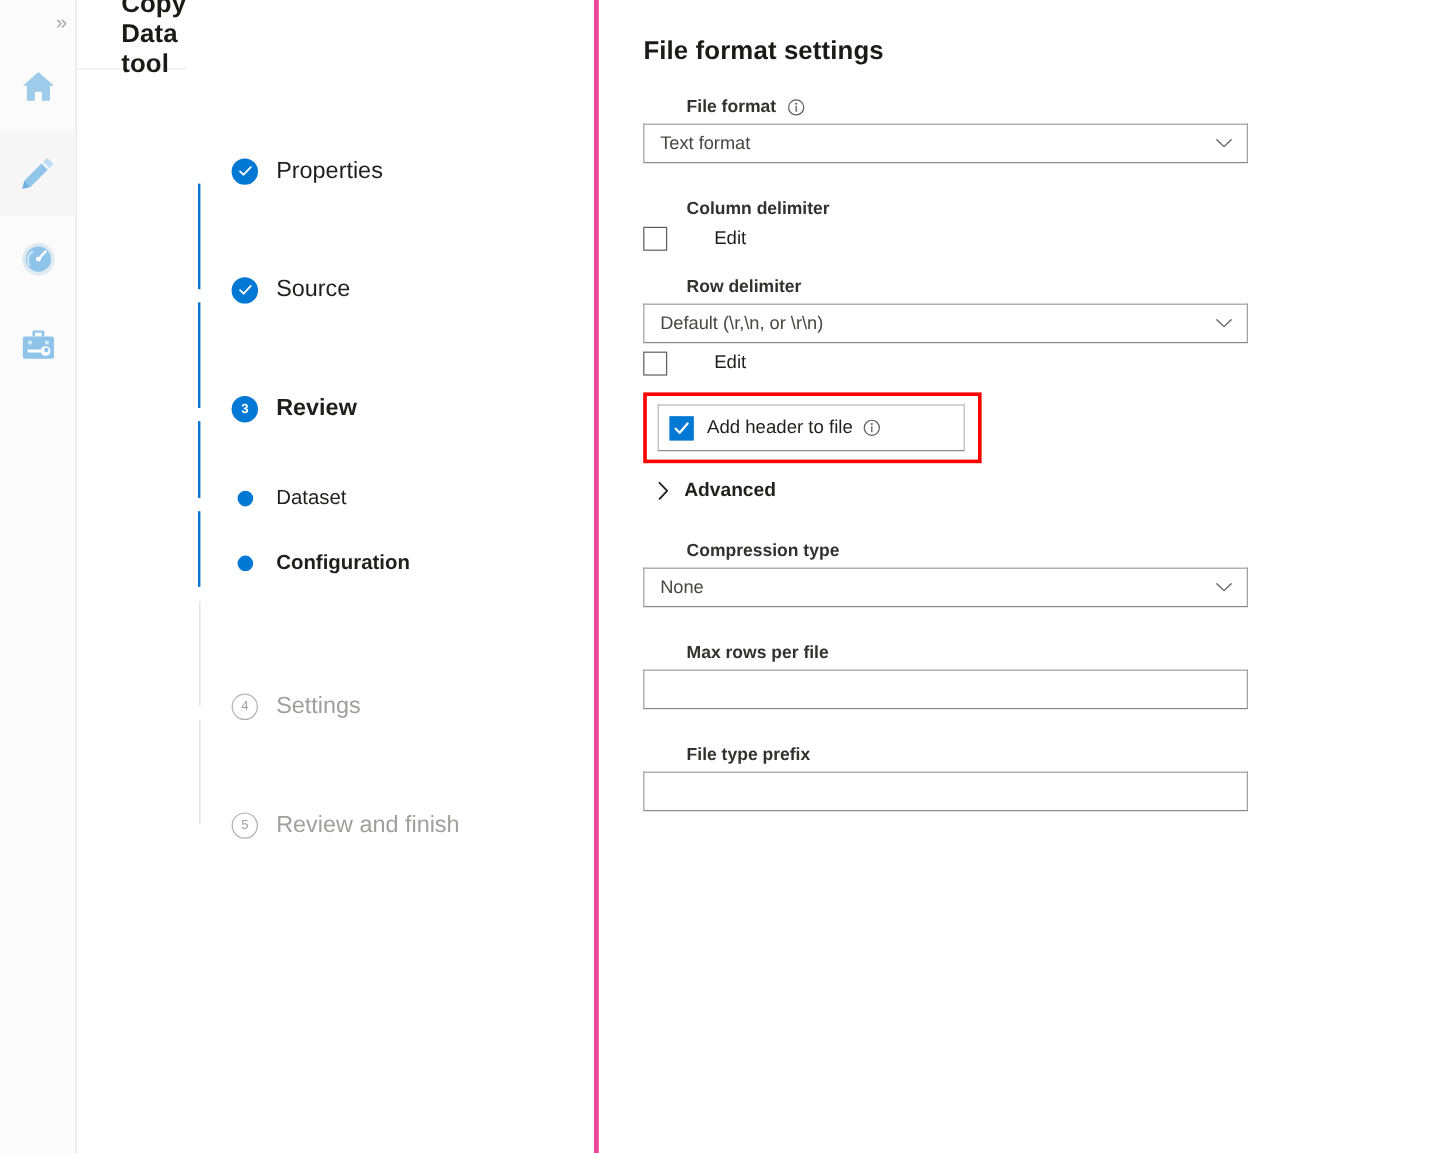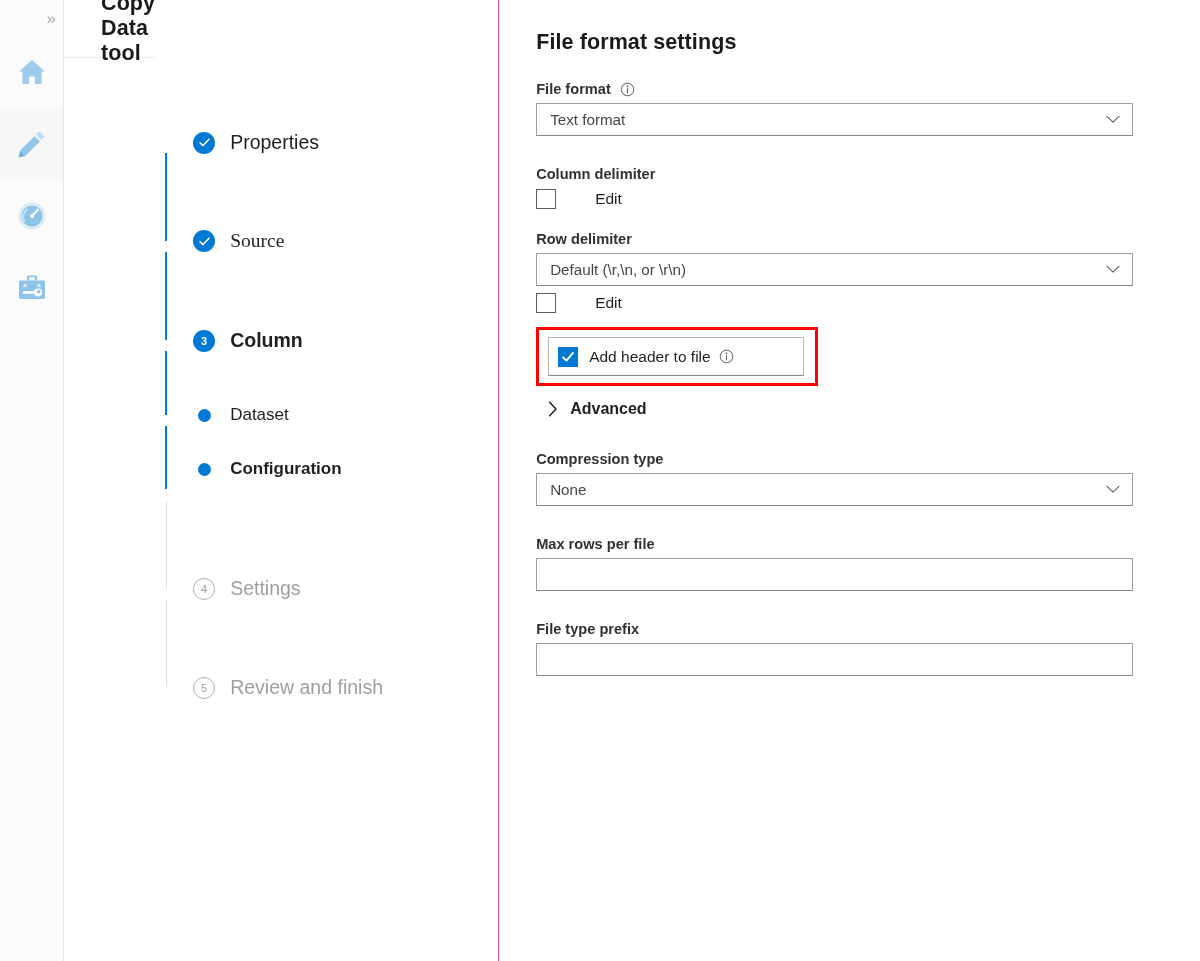--- a/index.html
+++ b/index.html
@@ -81,21 +81,21 @@
   .body {
     flex: 1 1 auto;
     display: flex;
     min-height: 0;
   }
 
   
   .steps {
     width: 344px;
     flex: 0 0 344px;
-    border-right: 1px solid #ec4899;
+    border-right: 4px solid #ec4899;
     padding: 40px 0 0 0;
     position: relative;
     background: #ffffff;
   }
 
   .step {
     position: relative;
     display: flex;
     align-items: center;
     cursor: pointer;
@@ -181,25 +181,26 @@
   }
 
   .field { margin-bottom: 0; }
   .field-label {
     display: flex;
     align-items: center;
     font-size: 14.6px;
     font-weight: 600;
     color: #323130;
     margin-bottom: 6px;
+    margin-left: 36px;
   }
   .field-label .info { margin-left: 9px; display: flex; align-items: center; }
 
   .control {
-    width: 597px;
+    width: 504px;
     height: 33px;
     border: 1px solid #a19f9d;
     border-bottom-color: #8a8886;
     background: #ffffff;
     display: flex;
     align-items: center;
     padding: 0 8px 0 13px;
     font-size: 15.2px;
     color: #484644;
     cursor: pointer;
@@ -362,32 +363,32 @@
 
           <div class="step" style="top:91px;">
             <span class="bullet major">
               <svg width="13" height="13" viewBox="0 0 13 13">
                 <path d="M2 6.8 L5 9.6 L11 3.2" stroke="#ffffff" stroke-width="1.5" fill="none" stroke-linecap="round" stroke-linejoin="round"></path>
               </svg>
             </span>
             <span class="step-label">Properties</span>
           </div>
 
-          <div class="step" style="top:190px;font-family:Liberation Serif, serif;">
+          <div class="step" style="top:190px;">
             <span class="bullet major">
               <svg width="13" height="13" viewBox="0 0 13 13">
                 <path d="M2 6.8 L5 9.6 L11 3.2" stroke="#ffffff" stroke-width="1.5" fill="none" stroke-linecap="round" stroke-linejoin="round"></path>
               </svg>
             </span>
             <span class="step-label">Source</span>
           </div>
 
           <div class="step" style="top:289px;">
             <span class="bullet major">3</span>
-            <span class="step-label bold">Column</span>
+            <span class="step-label bold">Review</span>
           </div>
 
           <div class="step" style="top:364px;">
             <span class="bullet dot"></span>
             <span class="step-label sub">Dataset</span>
           </div>
 
           <div class="step" style="top:418px;">
             <span class="bullet dot"></span>
             <span class="step-label sub bold">Configuration</span>

